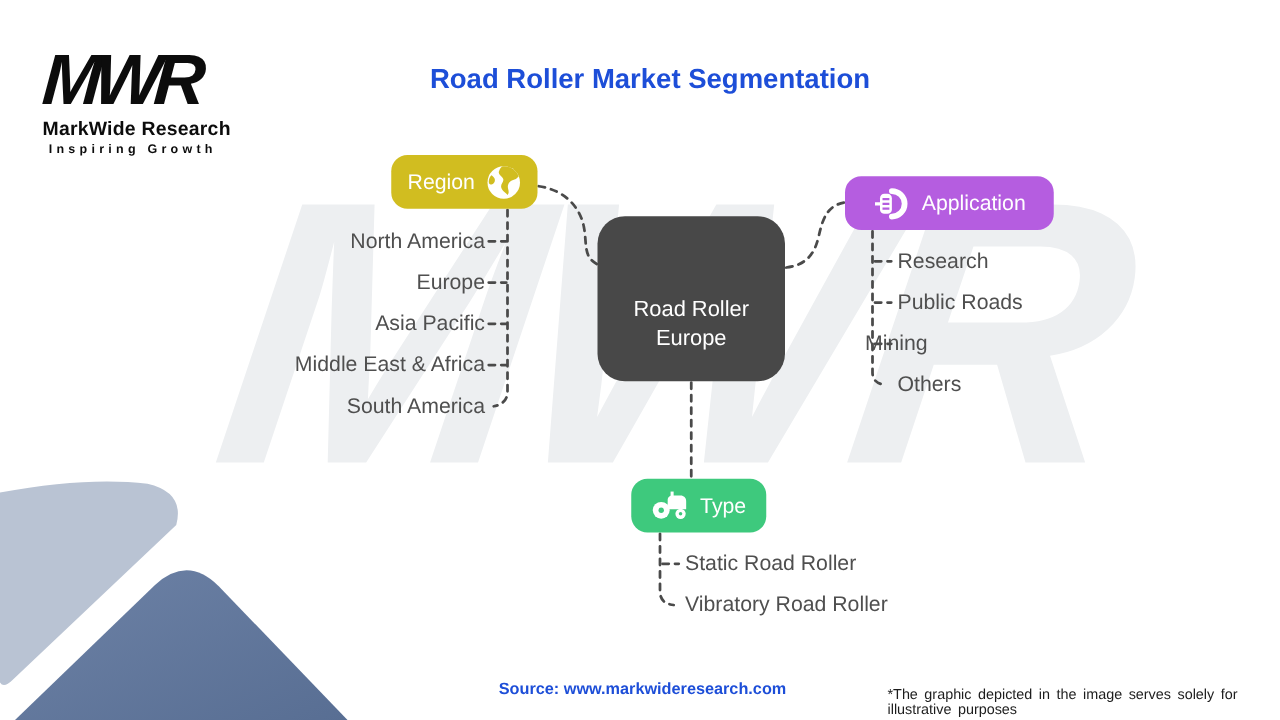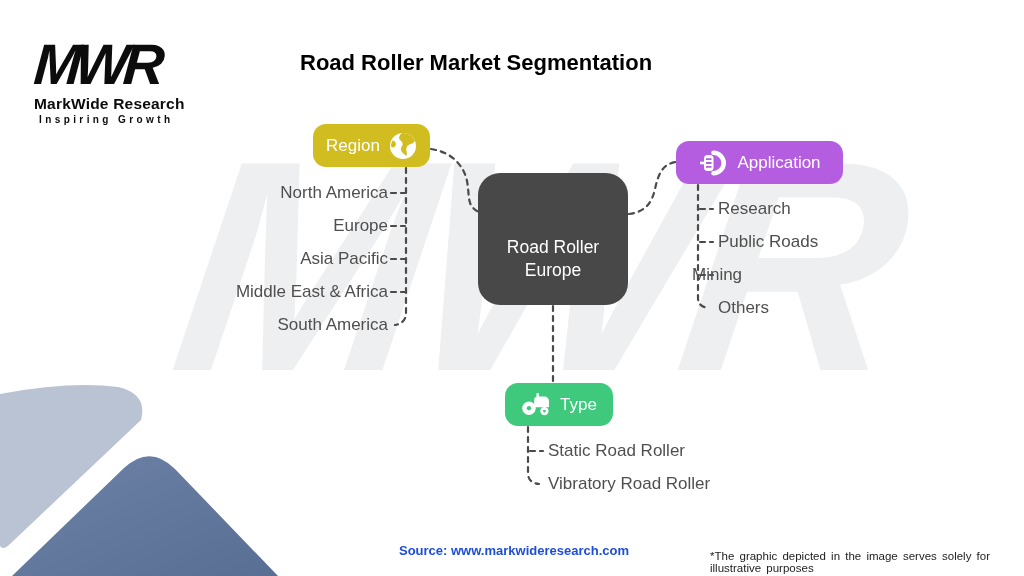--- a/index.html
+++ b/index.html
@@ -13,22 +13,22 @@
 
   svg.decor,svg.lines{position:absolute;left:0;top:0;}
 
   
   .logo{position:absolute;left:34px;top:36px;color:#0c0c0c;}
   .logo-mark{font-size:57px;font-weight:900;font-style:italic;letter-spacing:-6px;
              line-height:1;transform:skewX(-4deg);}
   .logo-name{font-size:15.5px;font-weight:800;letter-spacing:.2px;margin-top:2px;}
   .logo-tag{font-size:10px;font-weight:700;letter-spacing:3.4px;margin-top:1px;margin-left:5px;}
 
-  .title{position:absolute;left:300px;top:50px;width:440px;
-         font-size:22px;font-weight:700;color:#000000;}
+  .title{position:absolute;left:300px;top:50px;width:440px;text-align:center;
+         font-size:22px;font-weight:700;color:#1d4ed8;}
 
   
   .node{position:absolute;display:flex;align-items:center;justify-content:center;
         gap:9px;color:#fff;border-radius:13px;}
   .node .lbl{font-size:17px;}
   #node-region{left:313px;top:124px;width:117px;height:43px;}
   #node-application{left:676px;top:141px;width:167px;height:43px;}
   #node-type{left:505px;top:383px;width:108px;height:43px;}
   #node-center{left:478px;top:173px;width:150px;height:132px;background:#484848;
                border-radius:22px;flex-direction:column;justify-content:flex-end;

